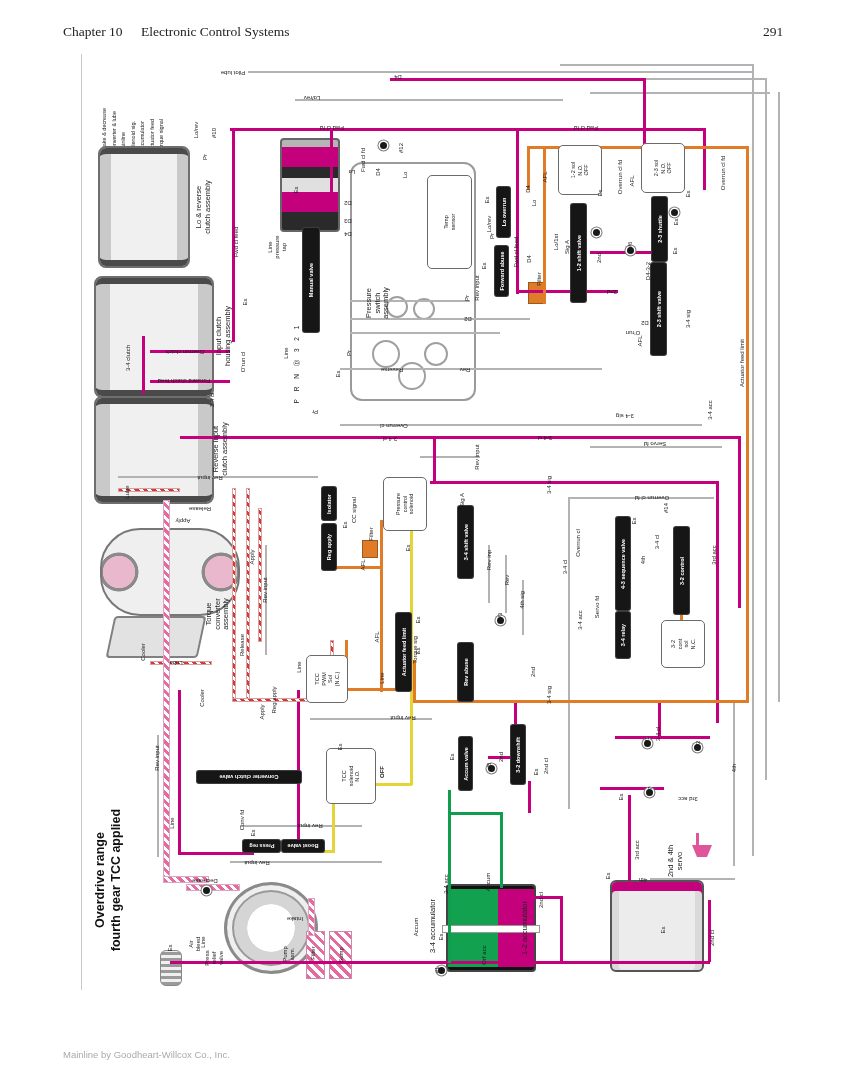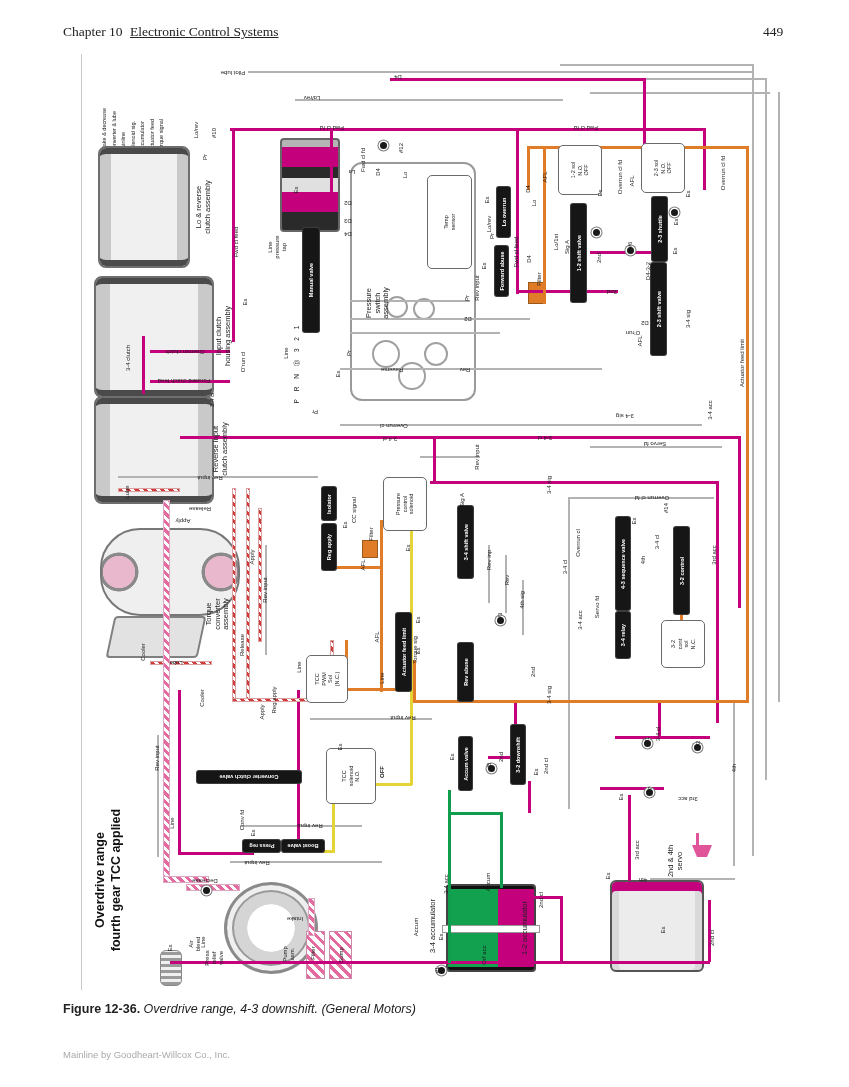--- a/index.html
+++ b/index.html
@@ -3,21 +3,21 @@
 <meta charset="utf-8">
 <style>
   html,body{margin:0;padding:0;background:#fff;}
   body{width:849px;height:1087px;position:relative;overflow:hidden;
        font-family:"Liberation Sans",sans-serif;color:#1a1a1a;}
   .page{position:absolute;inset:0;background:#fff;}
   
   .header{position:absolute;top:24px;left:0;width:849px;height:20px;
           font-family:"Liberation Serif",serif;font-size:13.5px;color:#222;}
   .header .chap{position:absolute;left:63px;}
-  .header .htitle{position:absolute;left:130px;text-decoration:underline;}
+  .header .htitle{position:absolute;left:141px;}
   .header .pageno{position:absolute;left:763px;}
   .margin-rule{position:absolute;left:81px;top:54px;width:1px;height:936px;background:#c9c9c9;}
   
   .caption{position:absolute;left:63px;top:1002px;font-size:12.5px;color:#222;}
   .caption .capb{font-weight:bold;}
   .caption .capi{font-style:italic;}
   .copyright{position:absolute;left:63px;top:1049px;font-size:9.5px;color:#aaa;}
   
   #diagram{position:absolute;inset:0;}
   
@@ -94,21 +94,21 @@
      border-top:12px solid #e0559a;}
   .d-arrow::before{content:"";position:absolute;left:-1.5px;top:-24px;width:3px;height:13px;background:#e0559a;}
 </style>
 </head>
 <body>
 
 <div class="page">
   <div class="header">
     <span class="chap">Chapter 10</span>
     <span class="htitle">Electronic Control Systems</span>
-    <span class="pageno">449</span>
+    <span class="pageno">291</span>
   </div>
   <div class="margin-rule"></div>
 
   <div id="diagram">
     <div id="legend">
         <div class="legend-item">
           <span class="ltxt">Intake &amp; decrease</span>
           <span class="sw sw-hatch-pink"></span>
         </div>
         <div class="legend-item">
@@ -524,15 +524,14 @@
 switch
 assembly</div>
       <div class="lbl cmp" style="left: 433px; top: 926px; transform: translate(-50%, -50%) rotate(270deg);">3-4 accumulator</div>
       <div class="lbl cmp" style="left: 525px; top: 928px; transform: translate(-50%, -50%) rotate(270deg);">1-2 accumulator</div>
       <div class="lbl cmp" style="left: 676px; top: 861px; transform: translate(-50%, -50%) rotate(270deg);">2nd &amp; 4th
 servo</div>
       <div class="lbl title" style="left: 108px; top: 880px; transform: translate(-50%, -50%) rotate(270deg);">Overdrive range
 fourth gear TCC applied</div>
     </div>
 
-  <div class="caption"><span class="capb">Figure 12-36.</span><span class="capi"> Overdrive range, 4-3 downshift. (General Motors)</span></div>
   <div class="copyright">Mainline by Goodheart-Willcox Co., Inc.</div>
 </div>
 
 </body></html>

